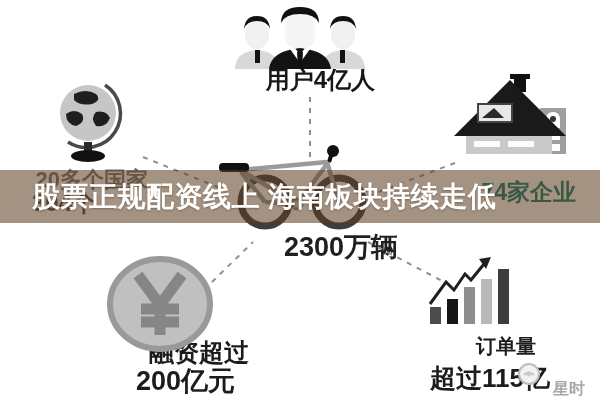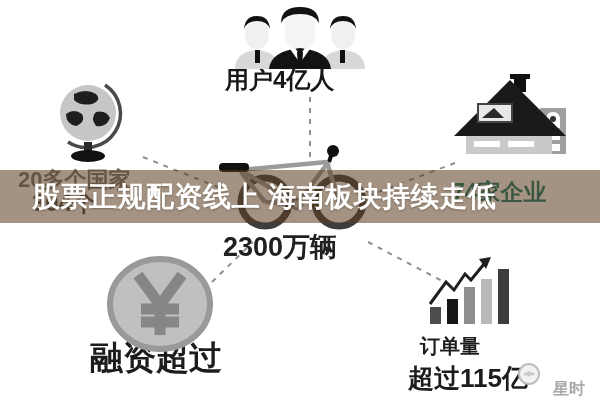--- a/index.html
+++ b/index.html
@@ -2,42 +2,42 @@
 <html><head>
 <meta charset="utf-8">
 <style>
   html,body{margin:0;padding:0;background:#fff;}
   .stage{
     position:relative;width:600px;height:400px;overflow:hidden;background:#ffffff;
     font-family:"Liberation Sans","DejaVu Sans",sans-serif;
   }
   .abs{position:absolute;}
   .lbl{position:absolute;font-weight:bold;white-space:nowrap;color:#1c1c1c;}
-  .center{text-align:left;}
+  .center{text-align:right;}
   
   #connectors{position:absolute;left:0;top:0;z-index:1;}
   .node{z-index:2;}
   
   .banner{
     position:absolute;left:0;top:170px;width:600px;height:53px;
     background:rgba(92,62,34,0.56);z-index:5;
   }
   .banner .headline{
     width:100%;height:70px;line-height:53px;text-align:left;
     color:#ffffff;font-weight:bold;font-size:28px;letter-spacing:0.5px;
     text-shadow:0 1px 2px rgba(50,28,10,0.35);
     padding-left:32px;
   }
   
   .users-label{left:225px;top:64px;width:150px;font-size:24px;color:#171717;}
   .countries-l1{left:18px;top:165px;width:130px;font-size:22px;color:#737373;}
   .countries-l2{left:32px;top:187px;font-size:24px;color:#4a4a4a;}
   .companies-label{left:452px;top:177px;width:124px;font-size:23px;color:#0f766e;}
-  .bike-label{left:223px;top:229px;width:152px;font-size:27px;color:#1f1f1f;}
-  .fin-l1{left:90px;top:336px;width:150px;font-size:33px;}
+  .bike-label{left:246px;top:229px;width:152px;font-size:27px;color:#1f1f1f;}
+  .fin-l1{left:99px;top:336px;width:150px;font-size:25px;}
   .fin-l2{left:85px;top:363px;width:150px;font-size:27px;}
   .ord-l1{left:420px;top:333px;width:116px;font-size:20px;}
   .ord-l2{left:408px;top:361px;width:142px;font-size:26px;}
   
   .watermark{position:absolute;z-index:6;}
   .wm-text{left:553px;top:379px;font-size:16px;color:#a6a6a6;font-weight:bold;}
 </style>
 </head>
 <body>
 
@@ -124,20 +124,21 @@
     <ellipse cx="54" cy="49" rx="50" ry="45" fill="#c0c0c0" stroke="#999999" stroke-width="6"></ellipse>
     <g stroke="#868686" stroke-width="11" fill="none">
       <path d="M32,20 L54,50"></path>
       <path d="M76,20 L54,50"></path>
       <path d="M54,48 L54,80"></path>
       <path d="M35,54 L73,54"></path>
       <path d="M35,67 L73,67"></path>
     </g>
   </svg>
   <div class="lbl center fin-l1">融资超过</div>
+  <div class="lbl center fin-l2">200亿元</div>
 
   <svg class="abs node" style="left:424px;top:252px;" width="102" height="78" viewBox="0 0 102 78">
     <g id="order-bars">
         <rect x="6" y="55" width="11" height="17" fill="#4c4c4c"></rect>
         <rect x="23" y="47" width="11" height="25" fill="#161616"></rect>
         <rect x="40" y="35" width="11" height="37" fill="#8e8e8e"></rect>
         <rect x="57" y="27" width="11" height="45" fill="#b9b9b9"></rect>
         <rect x="74" y="17" width="11" height="55" fill="#3d3d3d"></rect>
       </g>
     <polyline points="6,52 22,30 30,38 41,22 47,28 60,12" stroke="#1f1f1f" stroke-width="3" fill="none"></polyline>

